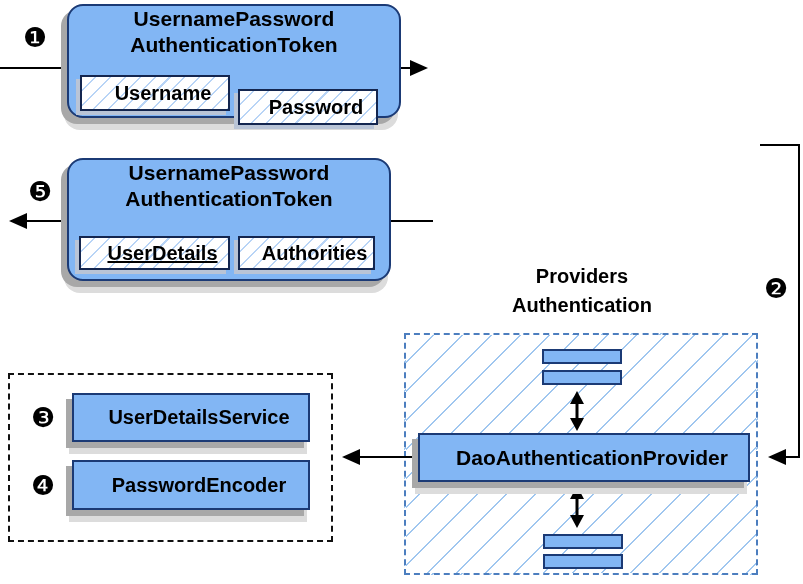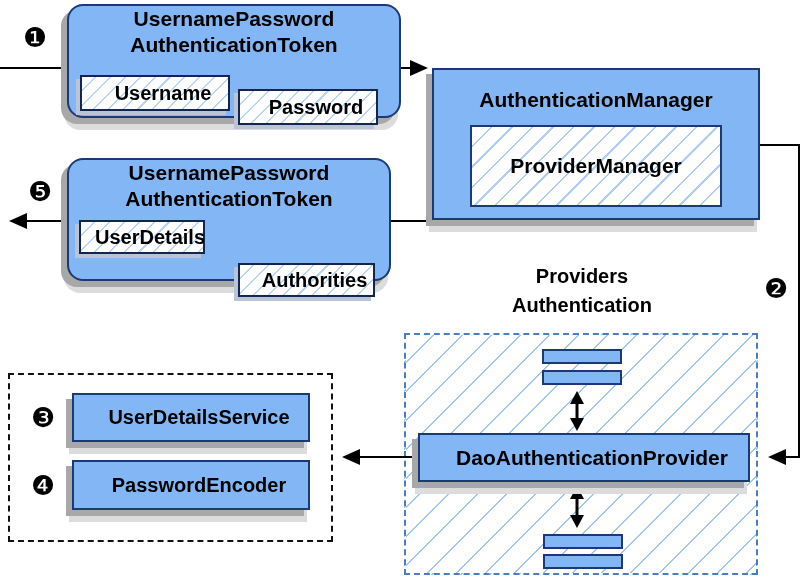--- a/index.html
+++ b/index.html
@@ -101,32 +101,28 @@
 
   <div class="blue-box rounded shadow z4" style="left:67px; top:4px; width:334px; height:114px;">
     <div class="box-title">
       <div>UsernamePassword</div>
       <div>AuthenticationToken</div>
     </div>
     <div class="field soft-shadow" style="left:11px; top:69px; width:150px; height:36px;">Username</div>
     <div class="field soft-shadow" style="left:169px; top:83px; width:140px; height:36px;">Password</div>
   </div>
 
-  <div class="blue-box shadow z4" style="left:432px; top:68px; width:328px; height:152px;">
-    <div class="box-title" style="padding-top:17px;">AuthenticationManager</div>
-    <div class="hatch-inner" style="left:36px; top:55px; width:252px; height:82px;">ProviderManager</div>
-  </div>
 
   <div class="blue-box rounded shadow z4" style="left:67px; top:158px; width:324px; height:123px;">
     <div class="box-title">
       <div>UsernamePassword</div>
       <div>AuthenticationToken</div>
     </div>
-    <div class="field soft-shadow" style="left:10px; top:60px; width:126px; height:34px;">UserDetails</div>
-    <div class="field soft-shadow" style="left:169px; top:76px; width:137px; height:34px;margin-top:27px;">Authorities</div>
+    <div class="field soft-shadow" style="left:10px; top:76px; width:151px; height:34px;text-decoration:underline;">UserDetails</div>
+    <div class="field soft-shadow" style="left:169px; top:76px; width:137px; height:34px;">Authorities</div>
   </div>
 
   <div class="blue-box shadow label-box z4" style="left:418px; top:433px; width:332px; height:49px; font-size:21px;">DaoAuthenticationProvider</div>
 
   <div class="dotted-group" style="left:8px; top:373px; width:325px; height:169px;"></div>
 
   <div class="blue-box shadow label-box z4" style="left:72px; top:393px; width:238px; height:49px;">UserDetailsService</div>
 
   <div class="blue-box shadow label-box z4" style="left:72px; top:460px; width:238px; height:50px;">PasswordEncoder</div>
 

